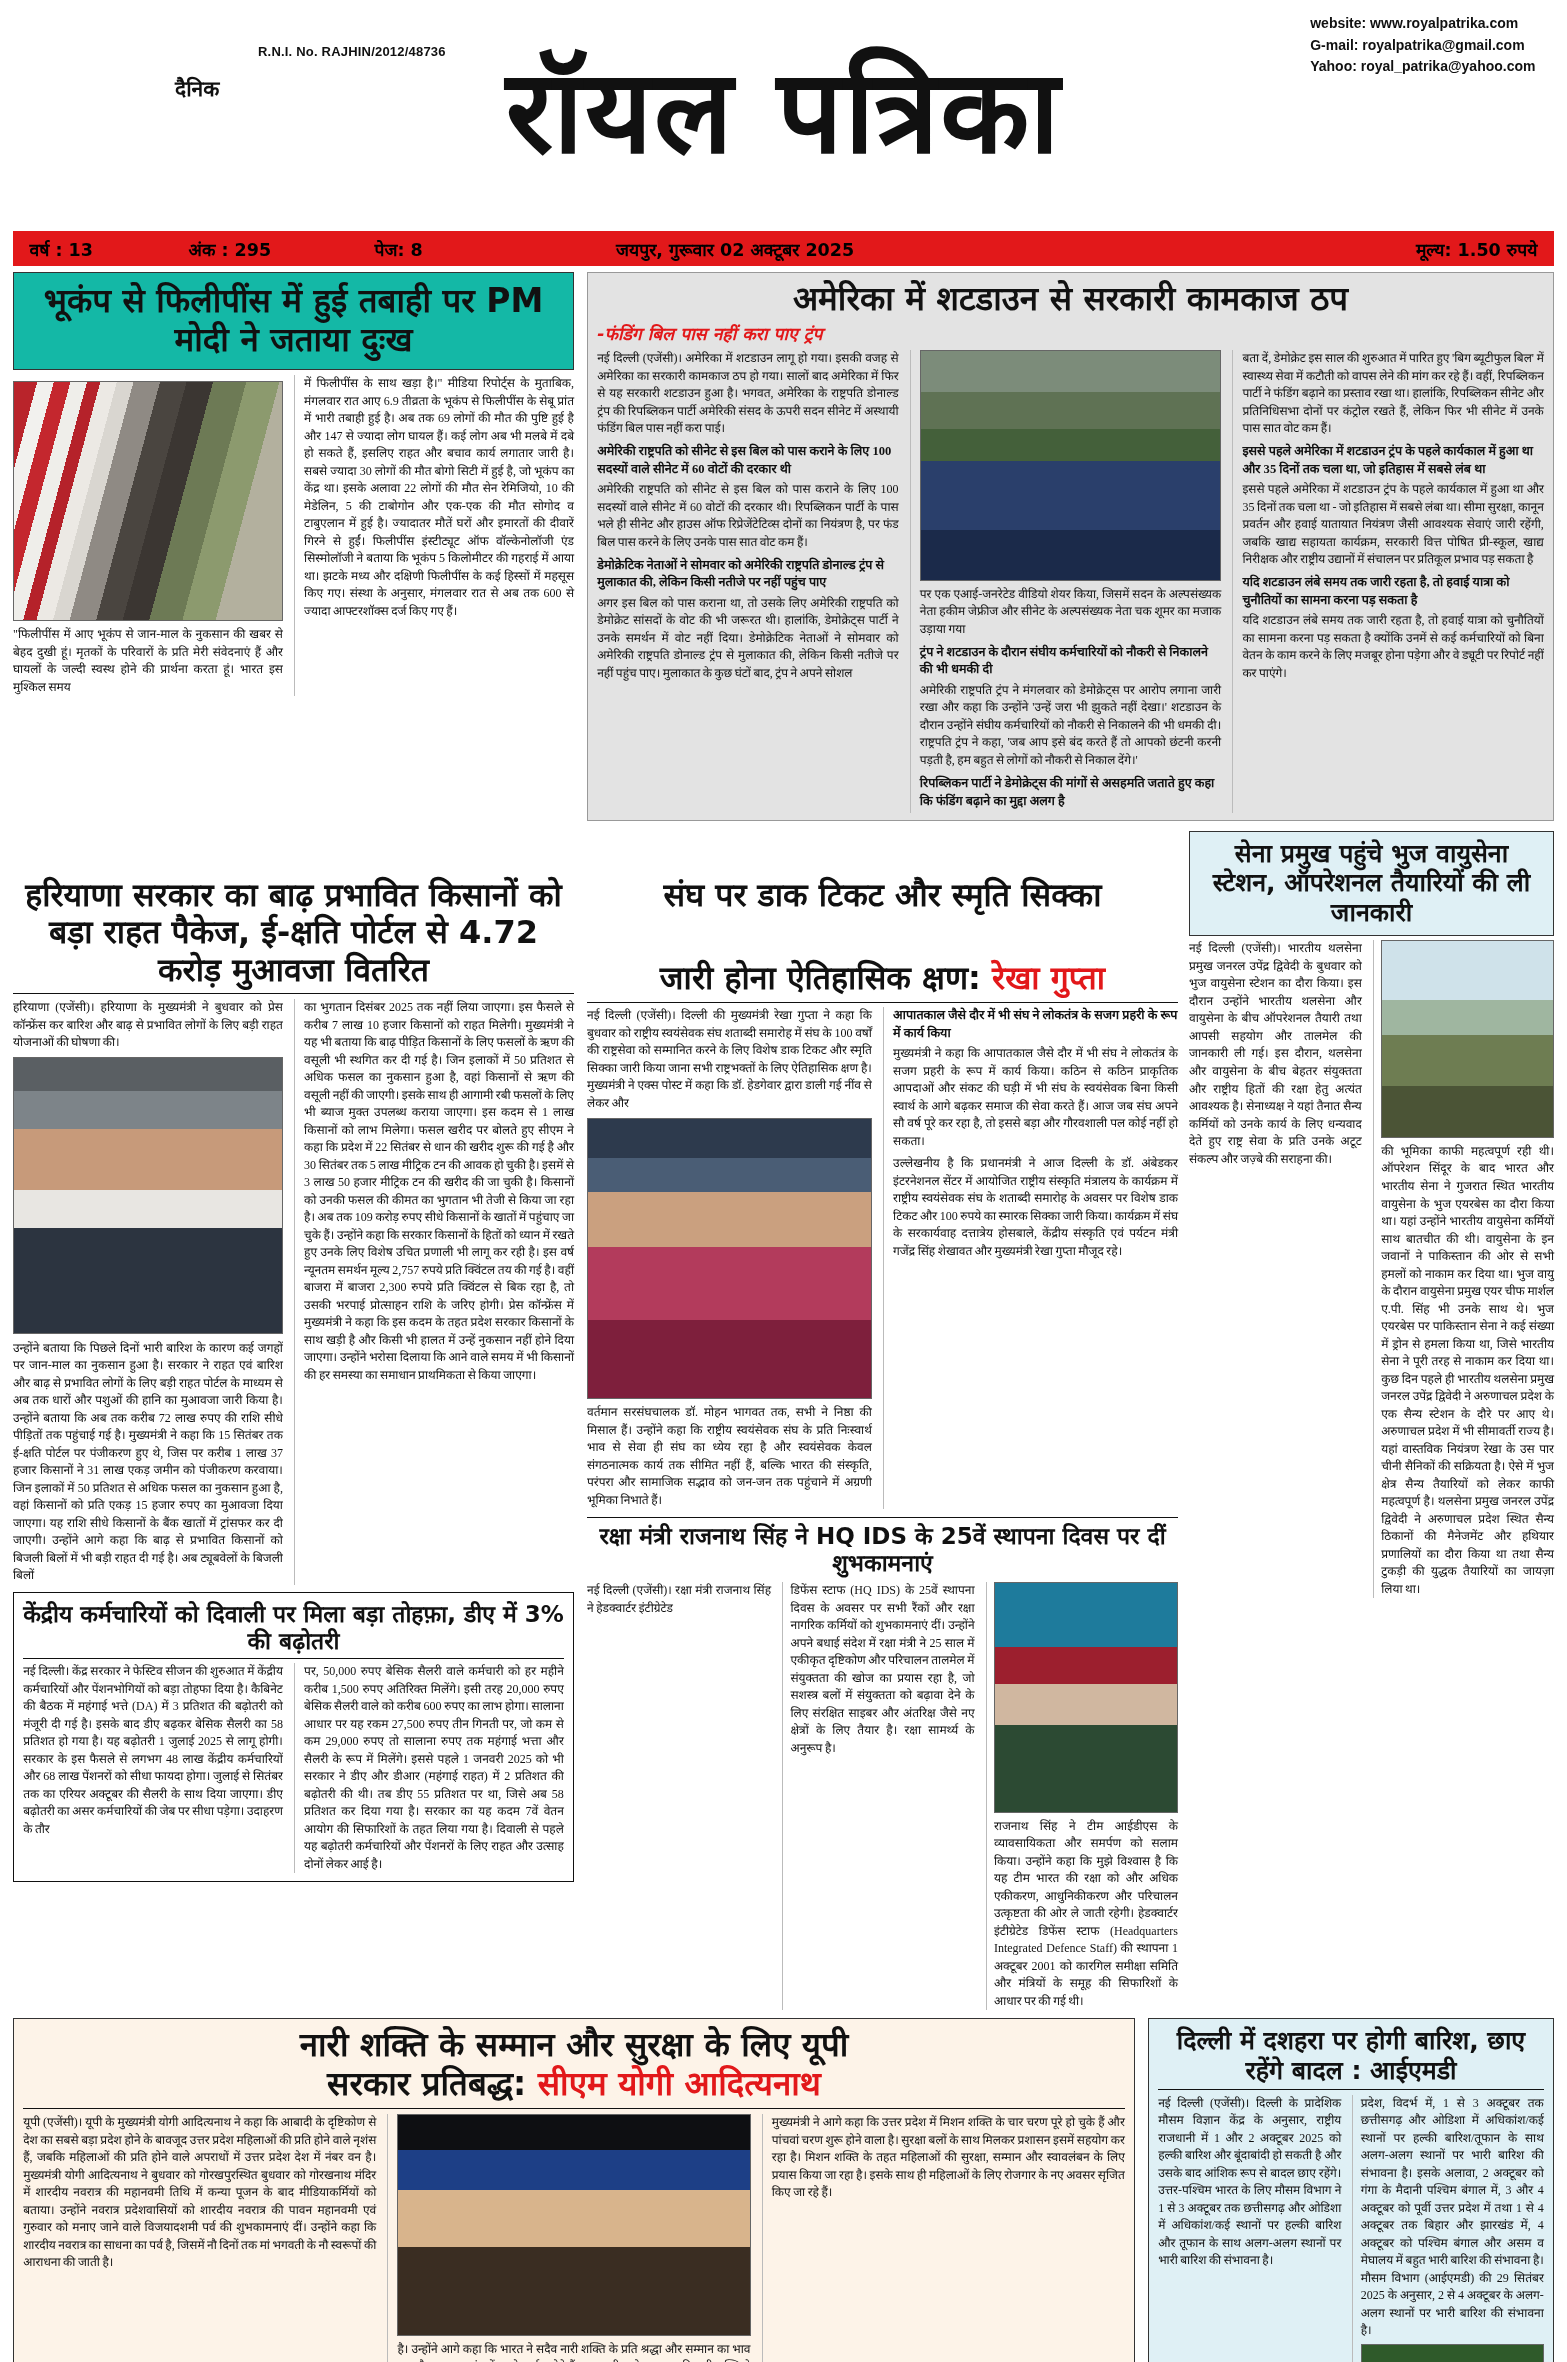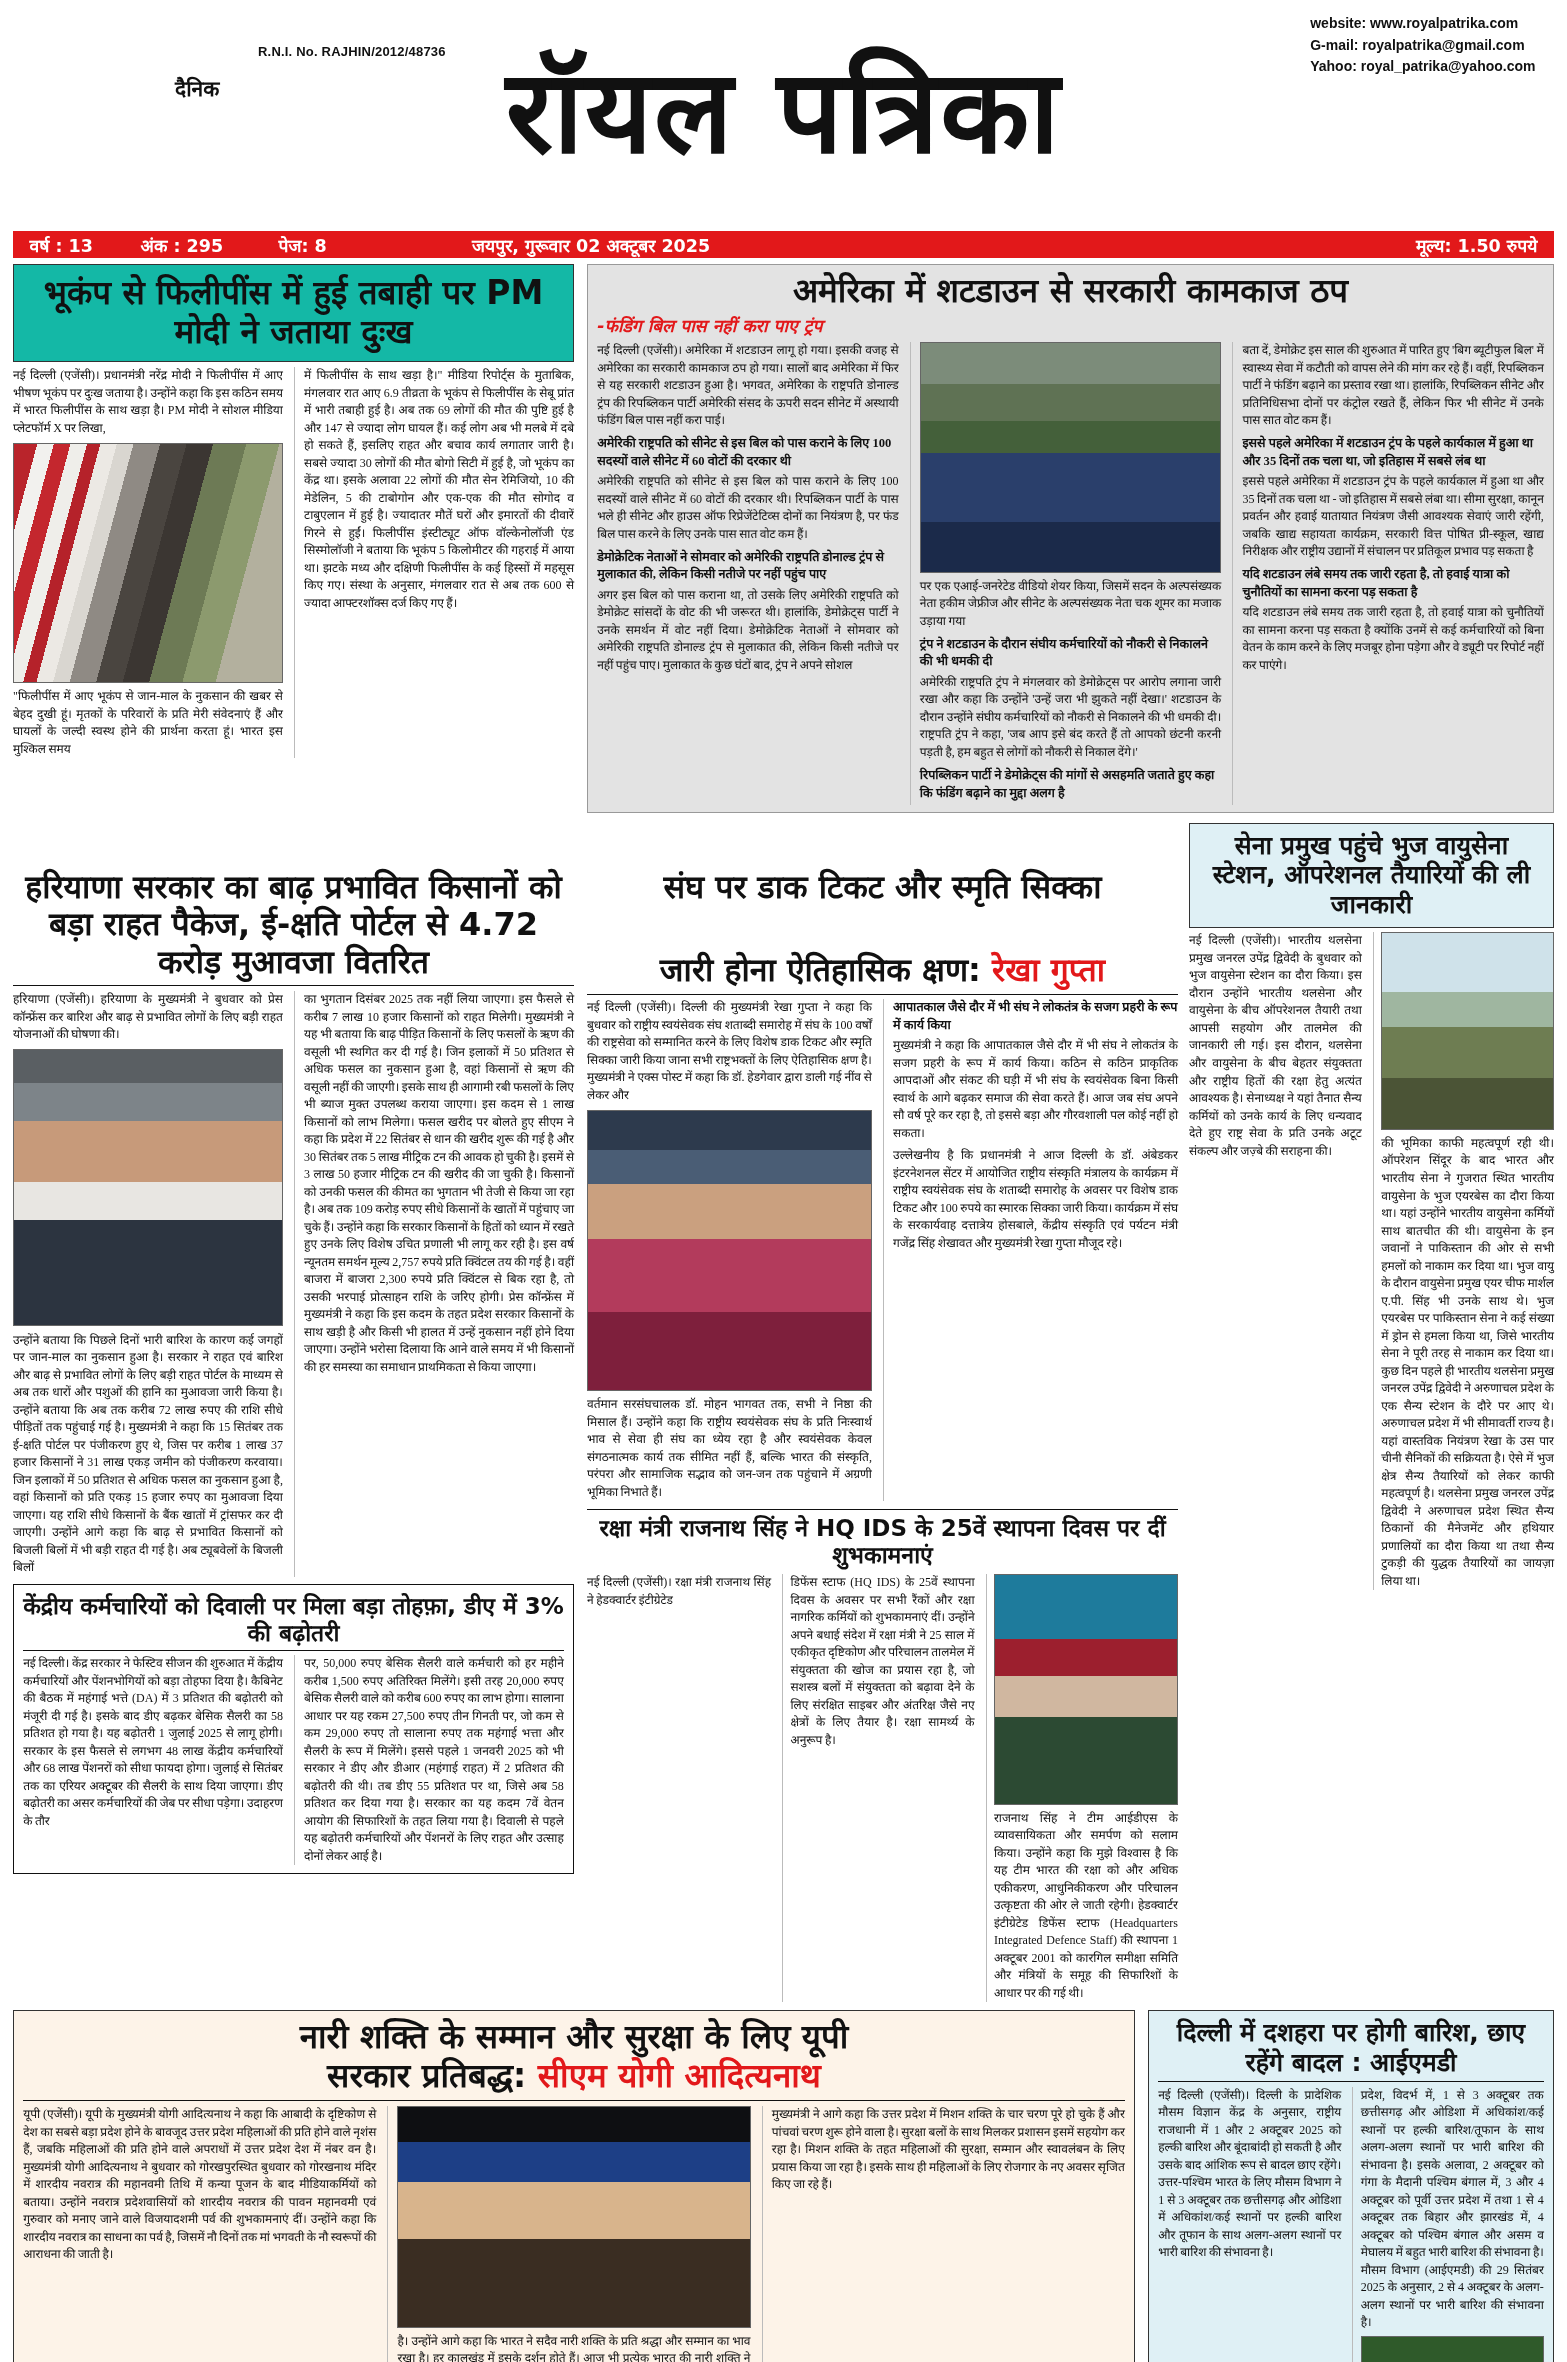--- a/index.html
+++ b/index.html
@@ -32,23 +32,23 @@
     font-family:"DejaVu Sans",sans-serif;
   }
   .mast-title{
     font-family:"DejaVu Sans",sans-serif;
     font-weight:bold;font-size:116px;line-height:1.0;letter-spacing:1.8px;
     color:#111;
   }
 
   
   .redbar{
-    background:#e2181a;color:#ffffff;height:27px;display:flex;align-items:center;
+    background:#e2181a;color:#000000;height:35px;display:flex;align-items:center;
     font-family:"DejaVu Sans",sans-serif;font-weight:bold;font-size:17.5px;
-    padding:0 16.6px;position:relative;
+    padding:0 16.6px;position:relative;gap:48px;
   }
   .redbar .rb{margin-right:0;}
   .rb-year{width:111px;}
   .rb-issue{width:138px;}
   .rb-page{width:175px;}
   .rb-date{flex:1;text-align:left;padding-left:18.5px;}
   .rb-price{margin-left:auto;}
 
   
   .hl{
@@ -148,21 +148,20 @@
   </div>
 
   <div class="main-top">
 
     <div class="col-left">
       <div class="box-green">
         <div class="hl hl-lg">भूकंप से फिलीपींस में हुई तबाही पर PM मोदी ने जताया दुःख</div>
       </div>
       <div class="cols2" style="margin-top:5.5px;">
         <div>
-          <p class="body-txt">नई दिल्ली (एजेंसी)। प्रधानमंत्री नरेंद्र मोदी ने फिलीपींस में आए भीषण भूकंप पर दुःख जताया है। उन्होंने कहा कि इस कठिन समय में भारत फिलीपींस के साथ खड़ा है। PM मोदी ने सोशल मीडिया प्लेटफॉर्म X पर लिखा,</p>
           <div class="ph ph-modi" style="margin-top:5.5px;"></div>
           <p class="body-txt" style="margin-top:5.5px;">"फिलीपींस में आए भूकंप से जान-माल के नुकसान की खबर से बेहद दुखी हूं। मृतकों के परिवारों के प्रति मेरी संवेदनाएं हैं और घायलों के जल्दी स्वस्थ होने की प्रार्थना करता हूं। भारत इस मुश्किल समय</p>
         </div>
         <div class="vrule" style="padding-left:9.2px;">
           <p class="body-txt">में फिलीपींस के साथ खड़ा है।" मीडिया रिपोर्ट्स के मुताबिक, मंगलवार रात आए 6.9 तीव्रता के भूकंप से फिलीपींस के सेबू प्रांत में भारी तबाही हुई है। अब तक 69 लोगों की मौत की पुष्टि हुई है और 147 से ज्यादा लोग घायल हैं। कई लोग अब भी मलबे में दबे हो सकते हैं, इसलिए राहत और बचाव कार्य लगातार जारी है। सबसे ज्यादा 30 लोगों की मौत बोगो सिटी में हुई है, जो भूकंप का केंद्र था। इसके अलावा 22 लोगों की मौत सेन रेमिजियो, 10 की मेडेलिन, 5 की टाबोगोन और एक-एक की मौत सोगोद व टाबुएलान में हुई है। ज्यादातर मौतें घरों और इमारतों की दीवारें गिरने से हुईं। फिलीपींस इंस्टीट्यूट ऑफ वॉल्केनोलॉजी एंड सिस्मोलॉजी ने बताया कि भूकंप 5 किलोमीटर की गहराई में आया था। झटके मध्य और दक्षिणी फिलीपींस के कई हिस्सों में महसूस किए गए। संस्था के अनुसार, मंगलवार रात से अब तक 600 से ज्यादा आफ्टरशॉक्स दर्ज किए गए हैं।</p>
         </div>
       </div>
     </div>
 
     <div class="col-right">

